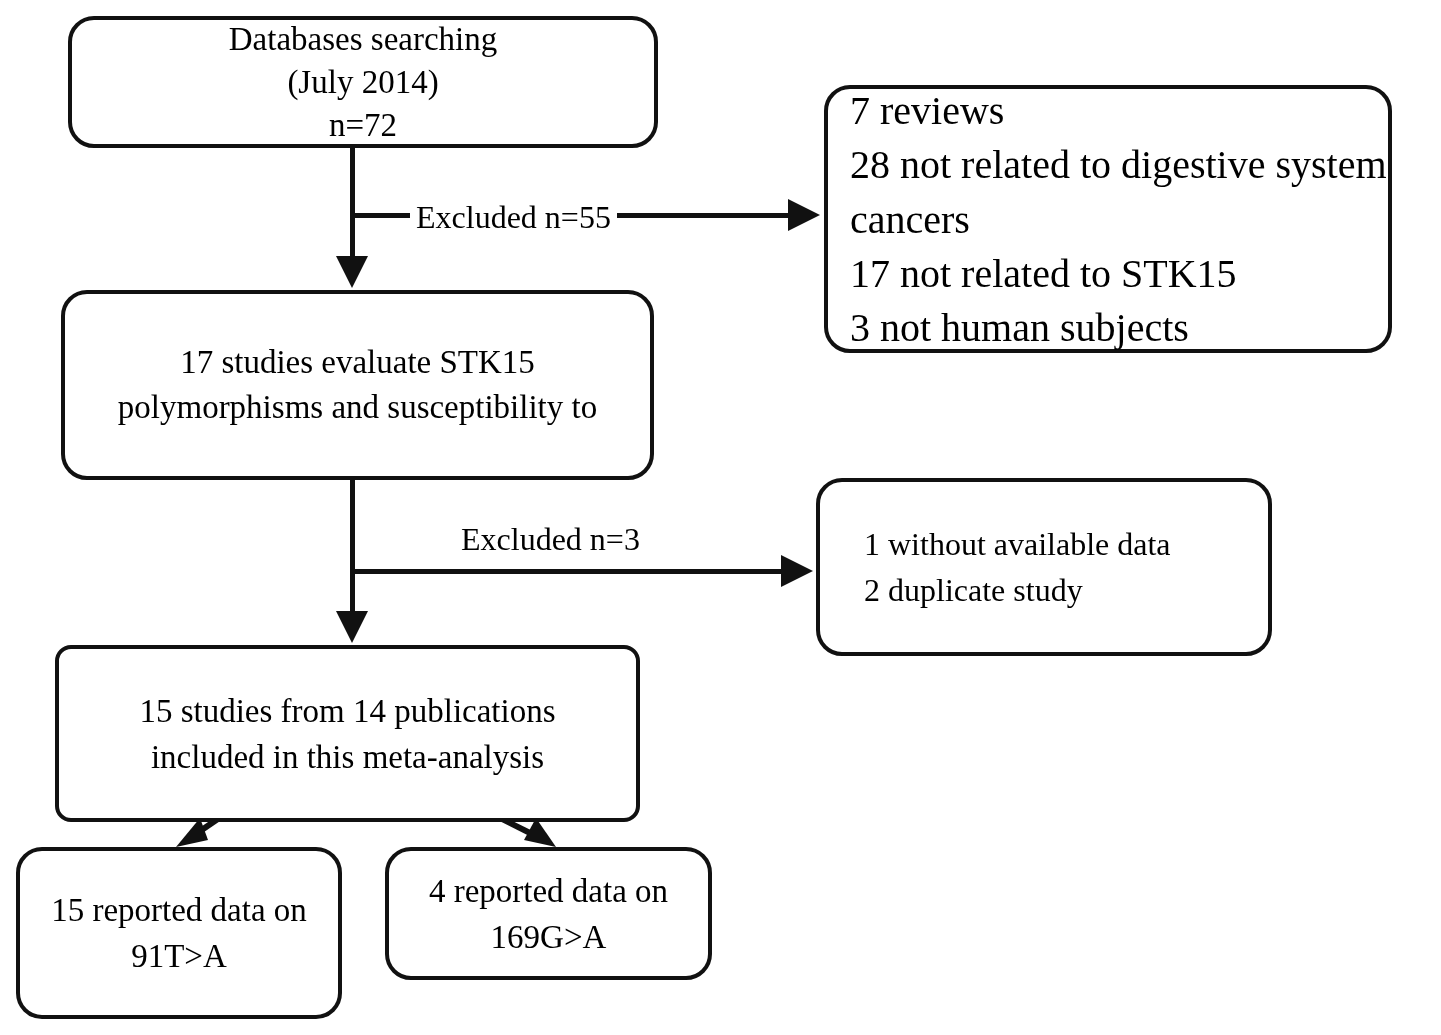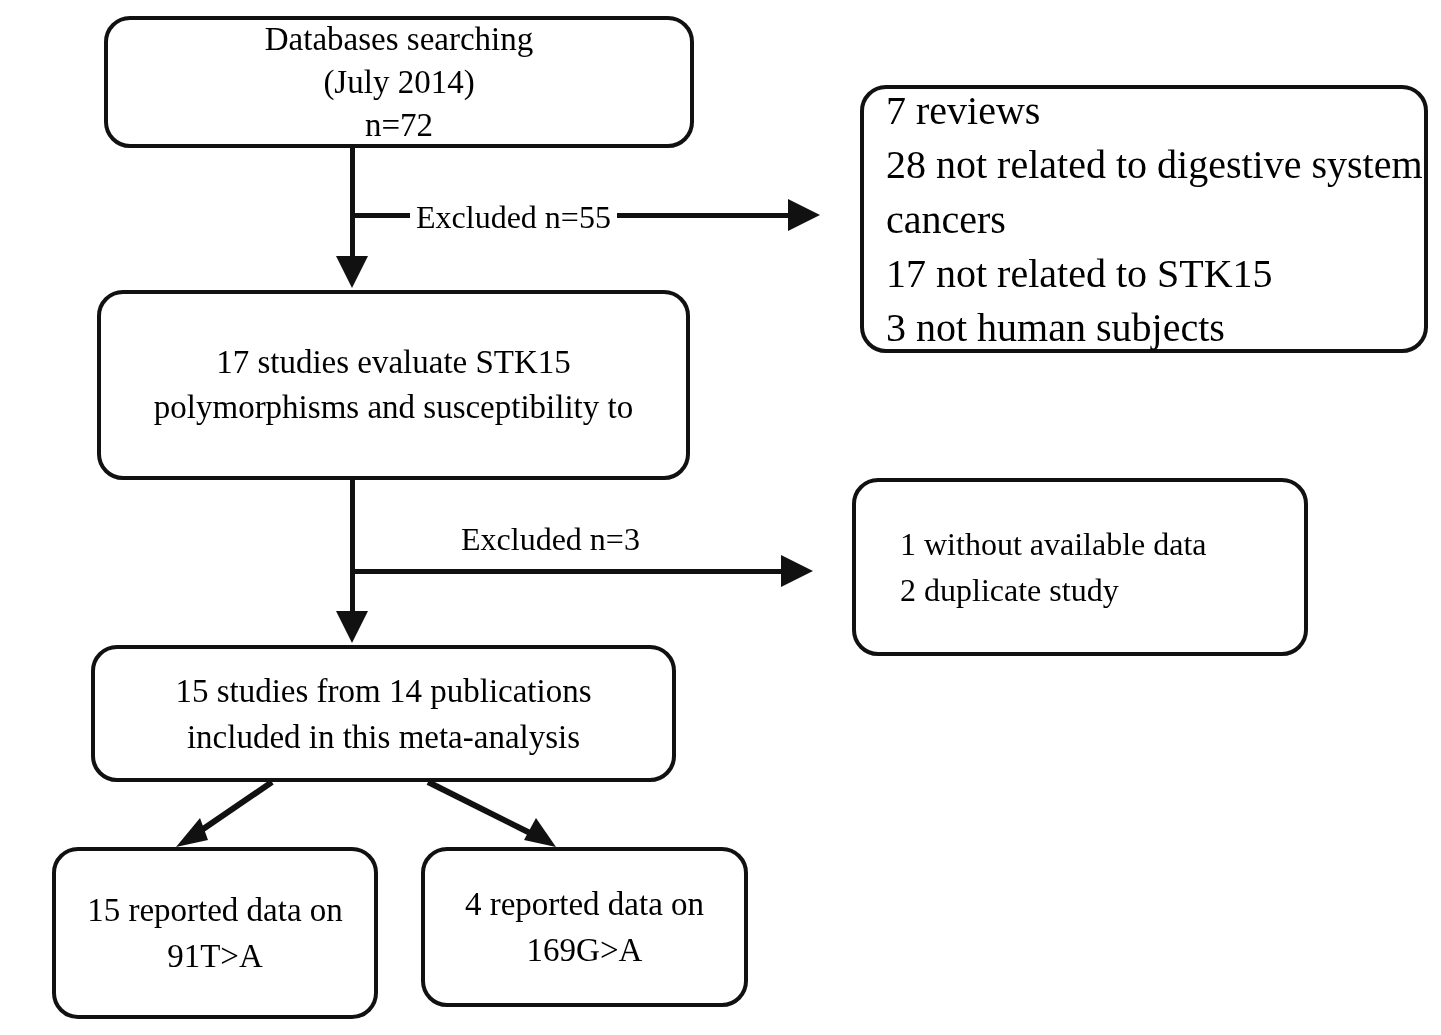--- a/index.html
+++ b/index.html
@@ -19,44 +19,43 @@
   .node {
     position: absolute;
     box-sizing: border-box;
     border: 4px solid #111111;
     border-radius: 26px;
     background: #ffffff;
     display: flex;
     flex-direction: column;
     justify-content: center;
     z-index: 2;
-    margin-left: 36px;
   }
   .node .line {
     display: block;
     white-space: pre;
   }
   .node.center .line {
     text-align: center;
   }
   .node.left-align {
     padding-left: 22px;
   }
   .node.left-align .line {
     text-align: left;
   }
 
   
   #node-search     { left: 68px;  top: 16px;  width: 590px; height: 132px; font-size: 33px; line-height: 43px; }
   #node-eligible   { left: 61px;  top: 290px; width: 593px; height: 190px; font-size: 33px; line-height: 45px; }
-  #node-included   { left: 55px;  top: 645px; width: 585px; height: 137px; font-size: 33px; line-height: 46px; }
+  #node-included   { left: 55px;  top: 645px; width: 585px; height: 177px; font-size: 33px; line-height: 46px; border-radius: 16px; }
   #node-excluded-1 { left: 824px; top: 85px;  width: 568px; height: 268px; font-size: 40px; line-height: 43px; justify-content: space-between; }
   #node-excluded-2 { left: 816px; top: 478px; width: 456px; height: 178px; font-size: 32px; line-height: 46px; padding-left: 44px; }
   #node-snp-1      { left: 16px;  top: 847px; width: 326px; height: 172px; font-size: 33px; line-height: 46px; }
-  #node-snp-2      { left: 385px; top: 847px; width: 327px; height: 160px; font-size: 33px; line-height: 46px; }
+  #node-snp-2      { left: 385px; top: 847px; width: 327px; height: 133px; font-size: 33px; line-height: 46px; }
 
   
   .vline, .hline {
     position: absolute;
     background: #111111;
     z-index: 1;
   }
   .vline { width: 5px; }
   .hline { height: 5px; }
 

